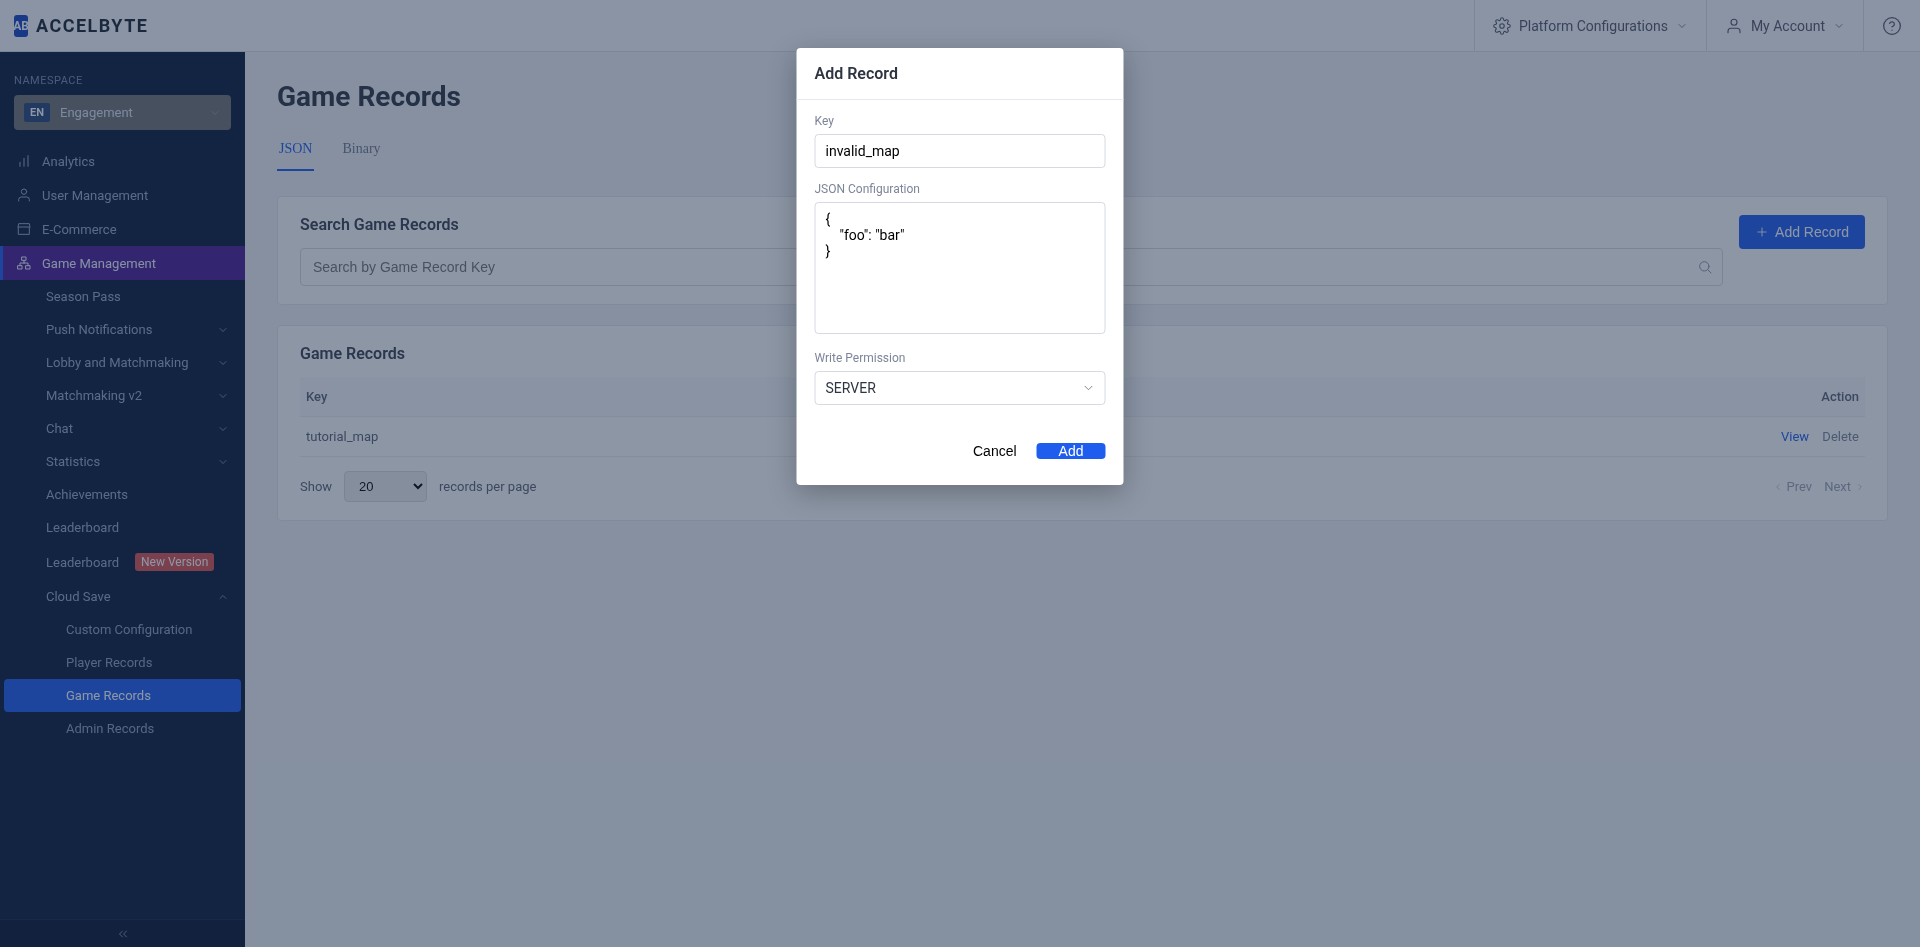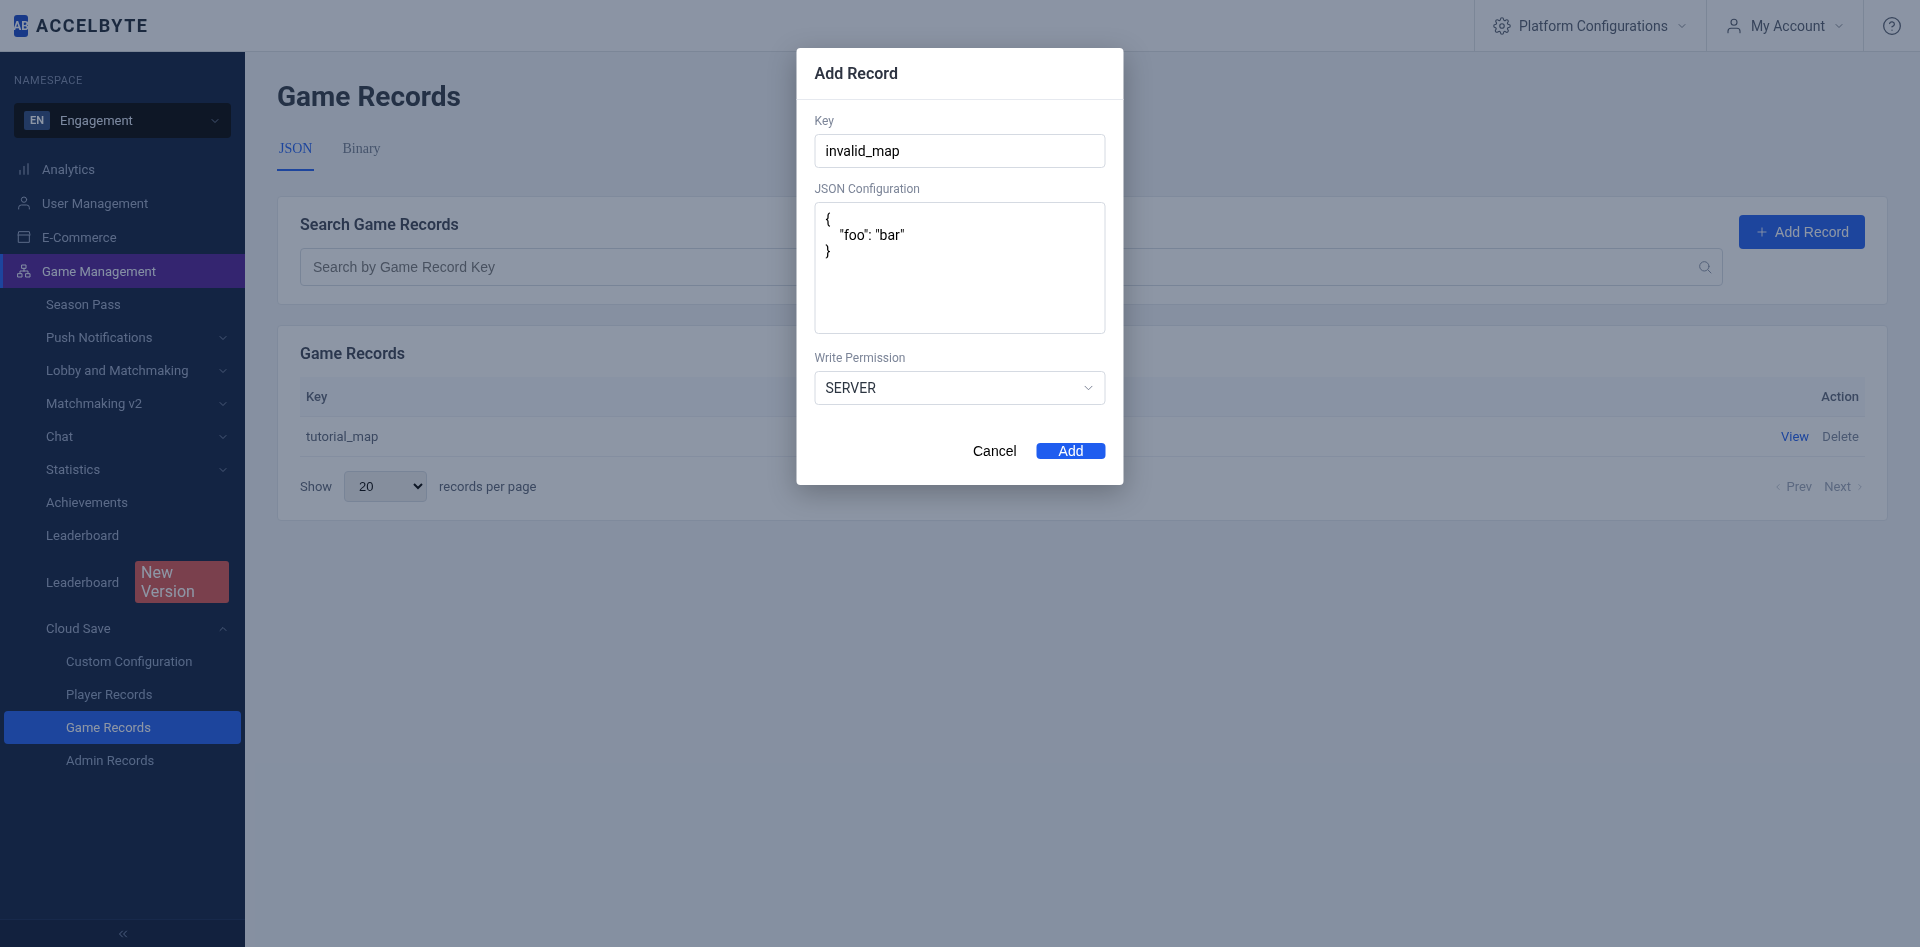--- a/index.html
+++ b/index.html
@@ -9,32 +9,32 @@
   .topbar { position: absolute; top:0; left:0; right:0; height:52px; background:#fafbfc; border-bottom:1px solid #dadee3; display:flex; align-items:center; }
   .topbar-logo { display:flex; align-items:center; padding-left:14px; gap:8px; }
   .logo-badge { width:14px; height:22px; background:#1545c4; border-radius:3px; display:flex; align-items:center; justify-content:center; color:#fff; font-weight:700; font-size:12px; }
   .logo-text { font-size:18px; font-weight:700; letter-spacing:1.5px; color:#1b2533; }
   .topbar-right { margin-left:auto; display:flex; align-items:stretch; height:100%; }
   .topbar-item { display:flex; align-items:center; gap:8px; padding:0 18px; border-left:1px solid #dadee3; color:#51596a; cursor:pointer; }
   .topbar-item svg { stroke:#51596a; }
 
   
   .sidebar { position:absolute; top:52px; left:0; bottom:0; width:245px; background:#0a1a3a; color:#c6cfe0; display:flex; flex-direction:column; }
-  .ns-label { font-size:11px; letter-spacing:0.5px; color:#7a88a8; padding:22px 14px 16px; }
-  .ns-picker { margin:0 14px 14px; background:#000000; border-radius:4px; display:flex; align-items:center; padding:8px 10px; gap:10px; cursor:pointer; }
+  .ns-label { font-size:11px; letter-spacing:0.5px; color:#7a88a8; padding:22px 14px 8px; }
+  .ns-picker { margin:0 14px 14px; background:#737373; border-radius:4px; display:flex; align-items:center; padding:8px 10px; gap:10px; cursor:pointer; }
   .ns-badge { background:#284478; color:#fff; font-size:11px; padding:3px 6px; border-radius:2px; font-weight:600; }
   .ns-name { font-size:13px; color:#dbe3f3; flex:1; }
   .nav { flex:1; overflow:auto; }
   .nav-item, .nav-subitem, .nav-subsub { display:flex; align-items:center; gap:10px; padding:9px 16px; font-size:13px; color:#9aa7c4; cursor:pointer; }
   .nav-item.active-parent { background:#4c1d95; color:#eef2fc; border-left:3px solid #1f5def; padding-left:13px; }
   .nav-subitem { padding-left:46px; position:relative; }
   .nav-subitem .chev { margin-left:auto; }
   .nav-subsub { padding-left:66px; font-size:13px; color:#8fa0c0; }
   .nav-subsub.active { background:#1f5def; color:#fff; border-radius:4px; margin:0 4px; padding-left:62px; }
-  .badge-new { background:#d9534f; color:#fff; font-size:16px; padding:2px 6px; border-radius:3px; margin-left:6px; }
+  .badge-new { background:#d9534f; color:#fff; font-size:12px; padding:2px 6px; border-radius:3px; margin-left:6px; }
   .sidebar-collapse { height:28px; background:#081530; display:flex; align-items:center; justify-content:center; cursor:pointer; border-top:1px solid #13244a; }
 
   
   .main { position:absolute; top:52px; left:245px; right:0; bottom:0; background:#f0f3f7; padding:28px 32px; overflow:auto; }
   .page-title { font-size:28px; font-weight:700; color:#2c3541; margin-bottom:22px; }
   .tabs { display:flex; gap:26px; border-bottom:1px solid transparent; margin-bottom:24px; }
   .tab { padding:6px 2px 12px; font-size:14px; color:#707a8c; cursor:pointer;font-family:Liberation Serif, serif; }
   .tab.active { color:#1f5def; border-bottom:2px solid #1f5def; font-weight:500; }
   .card { background:#fff; border:1px solid #e2e6ec; border-radius:4px; padding:18px 22px; margin-bottom:20px; }
   .card-title { font-size:16px; font-weight:600; color:#3a4050; margin-bottom:14px; }

